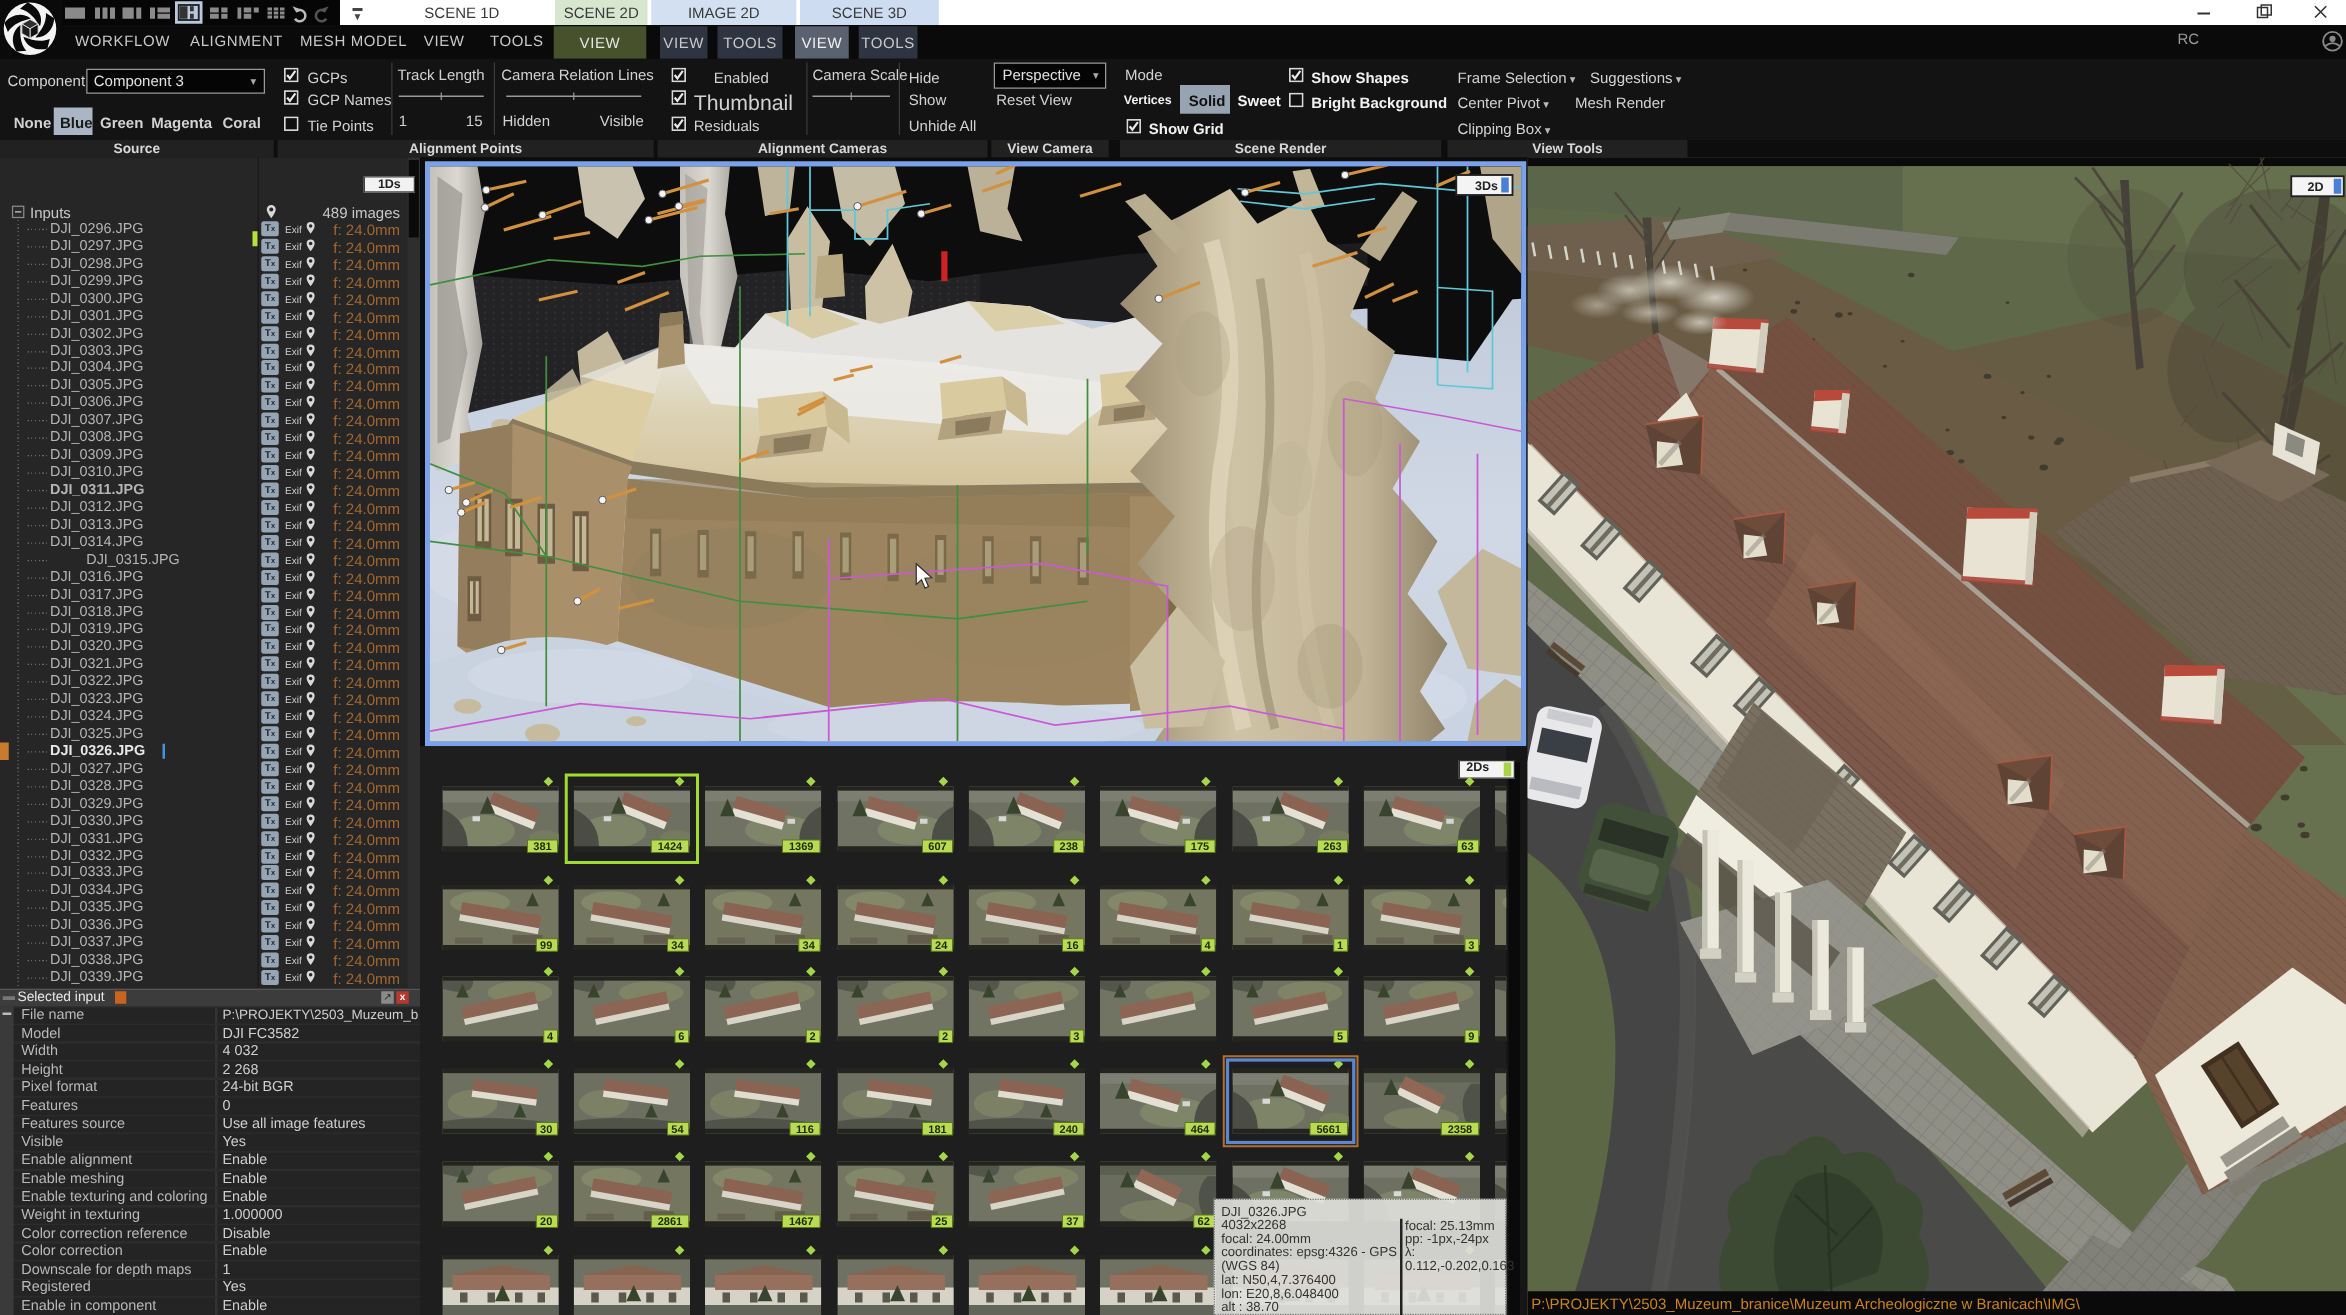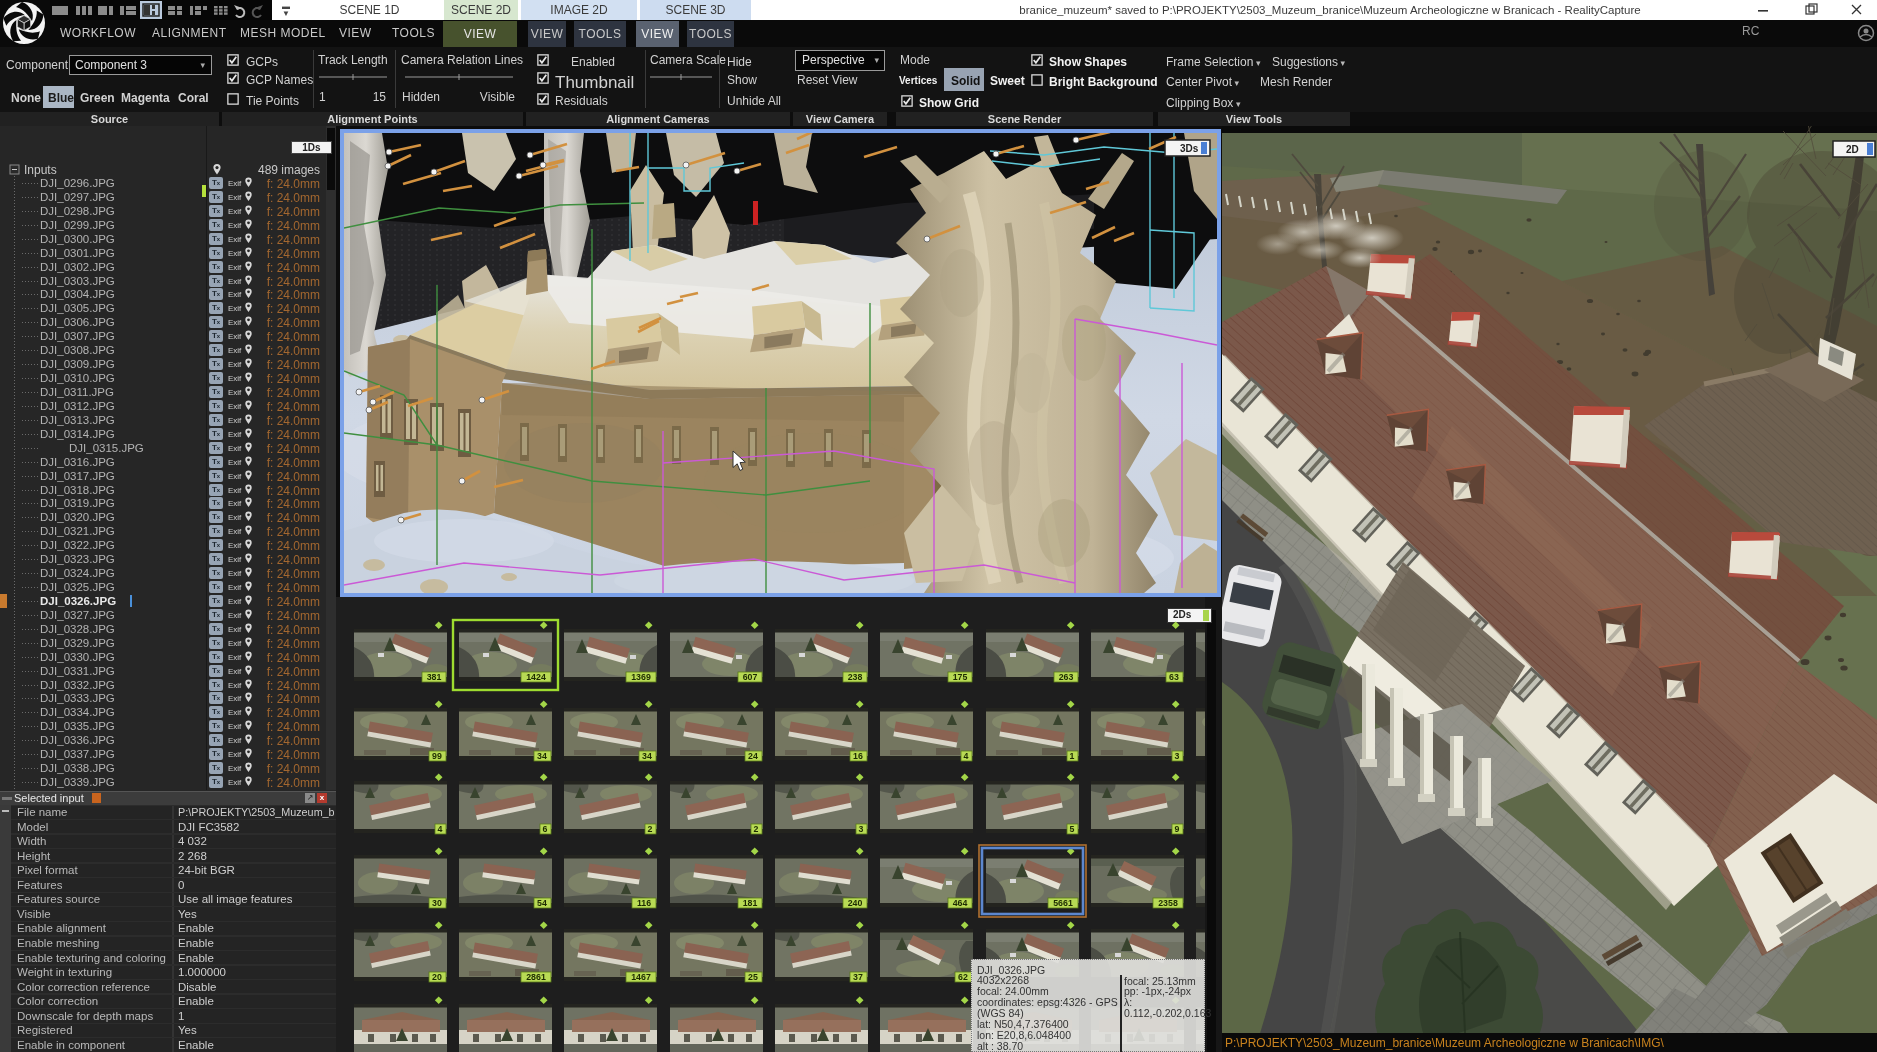--- a/index.html
+++ b/index.html
@@ -38,21 +38,20 @@
       <path d="M 237 9 a 4.5 4.5 0 1 1 -1 6" fill="none" stroke="#bbb" stroke-width="2"></path>
       <path d="M 234 5 l 3 5 l 5 -2 z" fill="#bbb"></path>
       <path d="M 260 9 a 4.5 4.5 0 1 0 1 6" fill="none" stroke="#555" stroke-width="2"></path>
       <path d="M 263 5 l -3 5 l -5 -2 z" fill="#555"></path>
     </svg>
     <div style="position:absolute;left:280px;top:3px;color:#444;font-size:8px;line-height:7px;text-align:center;width:12px;">▬<br>▼</div>
     <div style="position:absolute;left:295px;top:0;width:149px;height:20px;background:#ffffff;color:#3a3a3a;font-size:12px;line-height:20px;text-align:center;">SCENE 1D</div>
     <div style="position:absolute;left:444px;top:0;width:74px;height:20px;background:#d7e7cf;color:#3a3a3a;font-size:12px;line-height:20px;text-align:center;">SCENE 2D</div>
     <div style="position:absolute;left:521px;top:0;width:116px;height:20px;background:#d2e0f2;color:#3a3a3a;font-size:12px;line-height:20px;text-align:center;">IMAGE 2D</div>
     <div style="position:absolute;left:640px;top:0;width:111px;height:20px;background:#cddcf0;color:#3a3a3a;font-size:12px;line-height:20px;text-align:center;">SCENE 3D</div>
-    <div style="position:absolute;left:860px;top:0;width:940px;height:20px;color:#3a3a3a;font-size:11.5px;line-height:20px;text-align:center;">branice_muzeum* saved to P:\PROJEKTY\2503_Muzeum_branice\Muzeum Archeologiczne w Branicach - RealityCapture</div>
     <svg style="position:absolute;left:1740px;top:0;" width="137" height="20" viewBox="0 0 137 20">
       <rect x="18" y="10" width="10" height="1.6" fill="#333"></rect>
       <rect x="66" y="6" width="8" height="8" fill="none" stroke="#333" stroke-width="1.2"></rect>
       <rect x="69" y="4" width="8" height="8" fill="none" stroke="#333" stroke-width="1.2"></rect>
       <path d="M 112 5 l 9 9 m 0 -9 l -9 9" stroke="#333" stroke-width="1.3"></path>
     </svg>
     <div style="position:absolute;left:0;top:20px;width:1877px;height:27px;background:#0a0a0a;"></div>
     <svg style="position:absolute;left:0;top:0;" width="50" height="47" viewBox="0 0 50 47">
 <rect width="50" height="47" fill="#0a0a0a"></rect>
 <g transform="translate(24,23)">
@@ -334,21 +333,21 @@
     <div style="position:absolute;left:22px;top:378.0px;width:16px;height:1px;background-image:repeating-linear-gradient(90deg,#6a6a6a 0 1px,transparent 1px 3px);"></div>
     <div style="position:absolute;left:40px;top:372.0px;font-size:11.5px;color:#b4b4b4;font-weight:normal;">DJI_0310.JPG</div>
     <div style="position:absolute;left:209px;top:372.0px;width:14px;height:12px;background:#97a4b4;border-radius:2px;color:#1d2730;font-size:8px;font-weight:bold;text-align:center;line-height:12px;">T<span style="font-size:6px;">x</span></div>
     <div style="position:absolute;left:228px;top:374.0px;font-size:8px;color:#d0d0d0;">Exif</div>
     <svg style="position:absolute;left:244px;top:372.0px;" width="9" height="12">
       <path d="M 4.5 0.5 a 3.2 3.2 0 0 1 3.2 3.2 q 0 2 -3.2 6.3 q -3.2 -4.3 -3.2 -6.3 A 3.2 3.2 0 0 1 4.5 0.5 z" fill="#d8d8d8"></path>
       <circle cx="4.5" cy="3.8" r="1.4" fill="#262626"></circle>
     </svg>
     <div style="position:absolute;left:258px;top:372.0px;width:62px;text-align:right;font-size:12px;color:#a3672f;">f: 24.0mm</div>
     <div style="position:absolute;left:22px;top:391.9px;width:16px;height:1px;background-image:repeating-linear-gradient(90deg,#6a6a6a 0 1px,transparent 1px 3px);"></div>
-    <div style="position:absolute;left:40px;top:385.9px;font-size:11.5px;color:#b4b4b4;font-weight:normal;">DJI_0311.JPG</div>
+    <div style="position:absolute;left:40px;top:385.9px;font-size:11.5px;color:#b4b4b4;font-weight:bold;">DJI_0311.JPG</div>
     <div style="position:absolute;left:209px;top:385.9px;width:14px;height:12px;background:#97a4b4;border-radius:2px;color:#1d2730;font-size:8px;font-weight:bold;text-align:center;line-height:12px;">T<span style="font-size:6px;">x</span></div>
     <div style="position:absolute;left:228px;top:387.9px;font-size:8px;color:#d0d0d0;">Exif</div>
     <svg style="position:absolute;left:244px;top:385.9px;" width="9" height="12">
       <path d="M 4.5 0.5 a 3.2 3.2 0 0 1 3.2 3.2 q 0 2 -3.2 6.3 q -3.2 -4.3 -3.2 -6.3 A 3.2 3.2 0 0 1 4.5 0.5 z" fill="#d8d8d8"></path>
       <circle cx="4.5" cy="3.8" r="1.4" fill="#262626"></circle>
     </svg>
     <div style="position:absolute;left:258px;top:385.9px;width:62px;text-align:right;font-size:12px;color:#a3672f;">f: 24.0mm</div>
     <div style="position:absolute;left:22px;top:405.9px;width:16px;height:1px;background-image:repeating-linear-gradient(90deg,#6a6a6a 0 1px,transparent 1px 3px);"></div>
     <div style="position:absolute;left:40px;top:399.9px;font-size:11.5px;color:#b4b4b4;font-weight:normal;">DJI_0312.JPG</div>
     <div style="position:absolute;left:209px;top:399.9px;width:14px;height:12px;background:#97a4b4;border-radius:2px;color:#1d2730;font-size:8px;font-weight:bold;text-align:center;line-height:12px;">T<span style="font-size:6px;">x</span></div>

